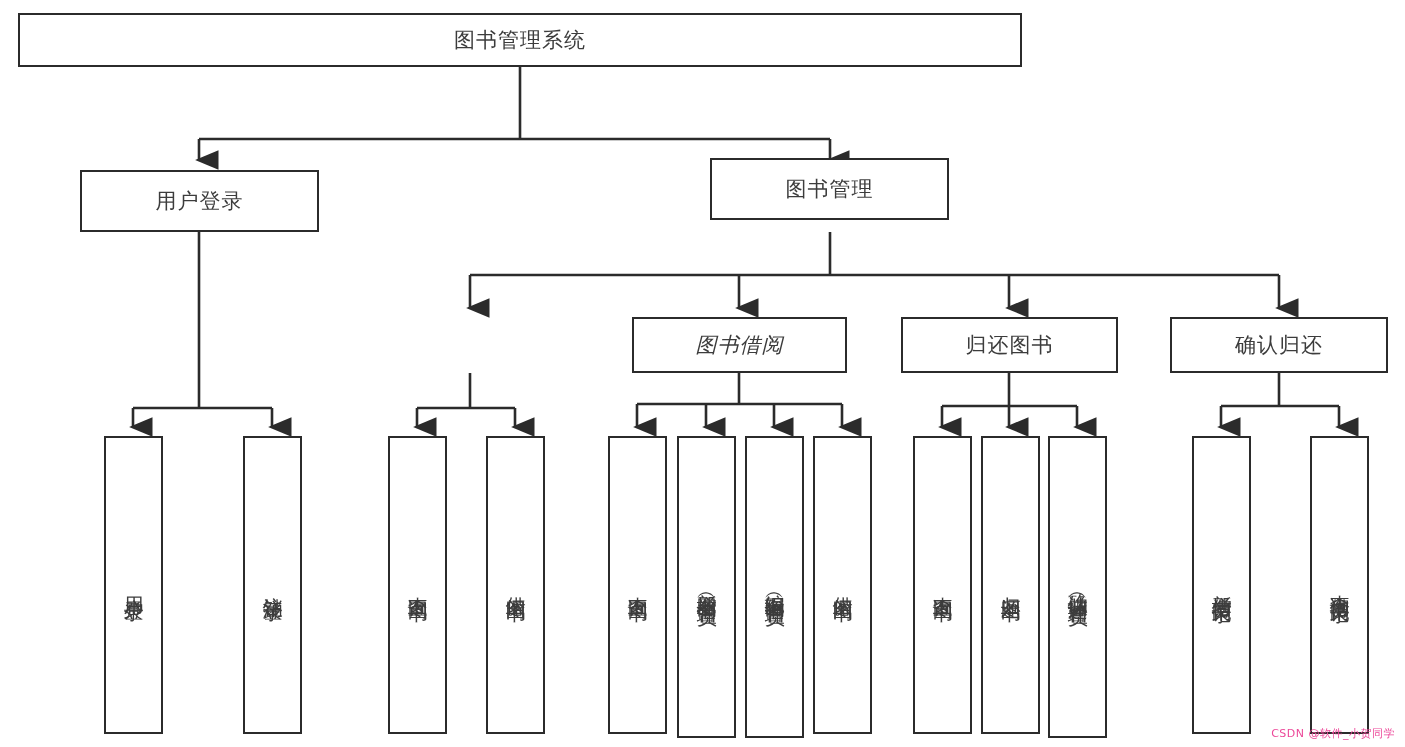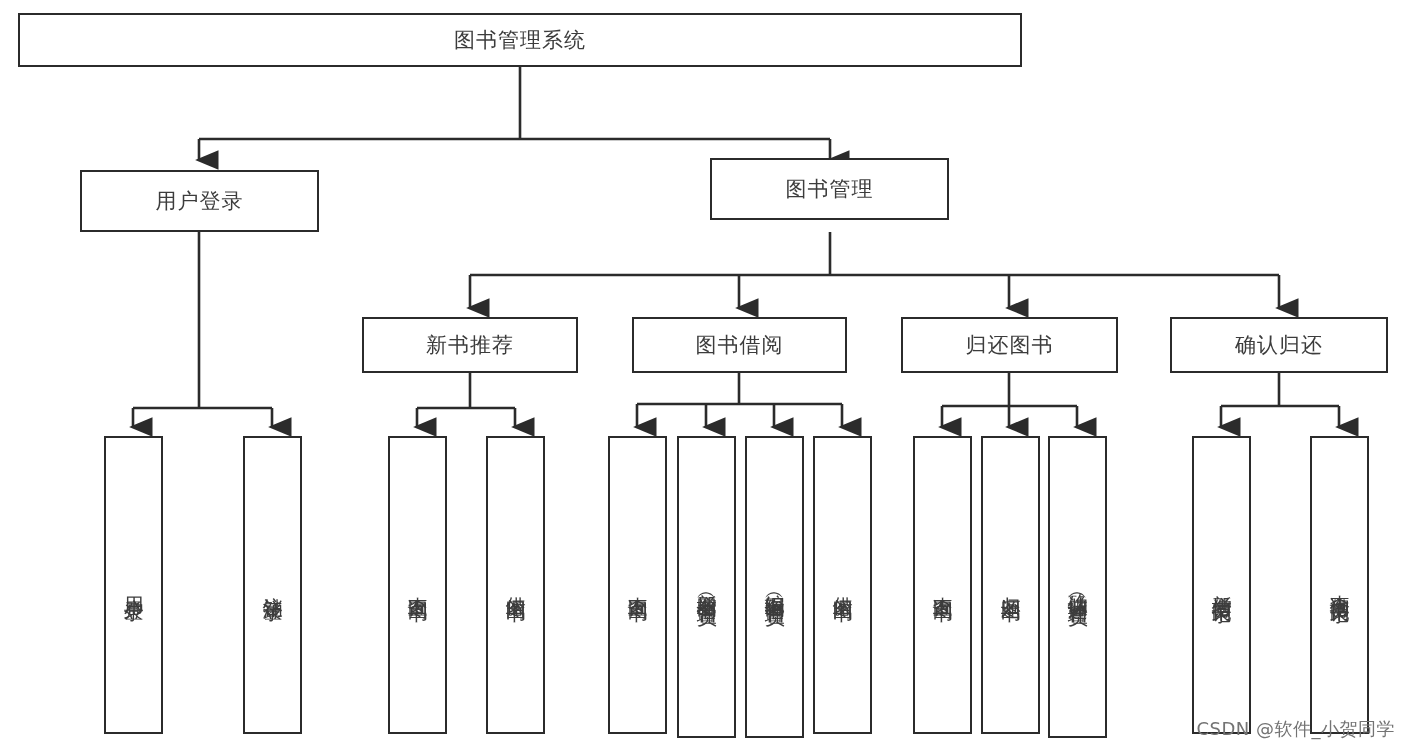--- a/index.html
+++ b/index.html
@@ -51,22 +51,22 @@
   }
   .node.v .vtext {
     writing-mode: vertical-rl;
     text-orientation: upright;
     white-space: nowrap;
   }
   .watermark {
     position: absolute;
     right: 10px;
     bottom: 6px;
-    font-size: 18px;
-    color: #737373;
+    font-size: 11px;
+    color: #ec4899;
     letter-spacing: 0.5px;
     white-space: nowrap;
     font-family: "DejaVu Sans", "Liberation Sans", sans-serif;
   }
 </style>
 </head>
 <body>
 
 <div id="canvas">
 
@@ -125,25 +125,22 @@
   </div>
 
   <div class="node h" style="left:80px; top:170px; width:239px; height:62px;">
     <span>用户登录</span>
   </div>
 
   <div class="node h" style="left:710px; top:158px; width:239px; height:62px;text-align:center;">
     <span>图书管理</span>
   </div>
 
-  <div class="node h" style="left:362px; top:317px; width:216px; height:56px;">
-    <span>新书推荐</span>
-  </div>
-
-  <div class="node h" style="left:632px; top:317px; width:215px; height:56px;">
+
+  <div class="node h" style="left:632px; top:317px; width:215px; height:56px;font-style:italic;">
     <span>图书借阅</span>
   </div>
 
   <div class="node h" style="left:901px; top:317px; width:217px; height:56px;">
     <span>归还图书</span>
   </div>
 
   <div class="node h" style="left:1170px; top:317px; width:218px; height:56px;">
     <span>确认归还</span>
   </div>

